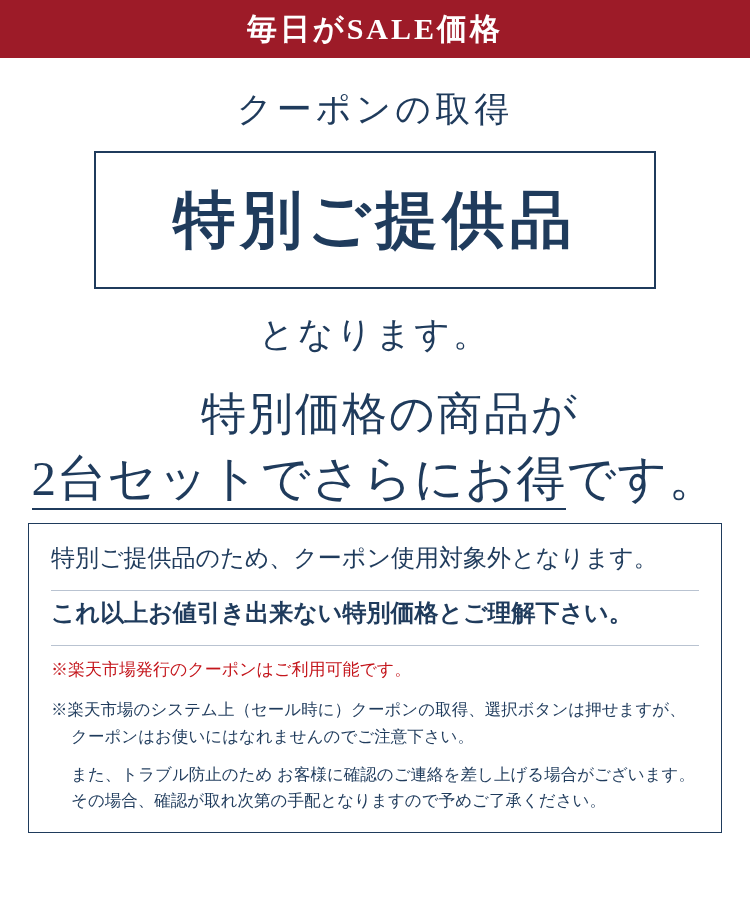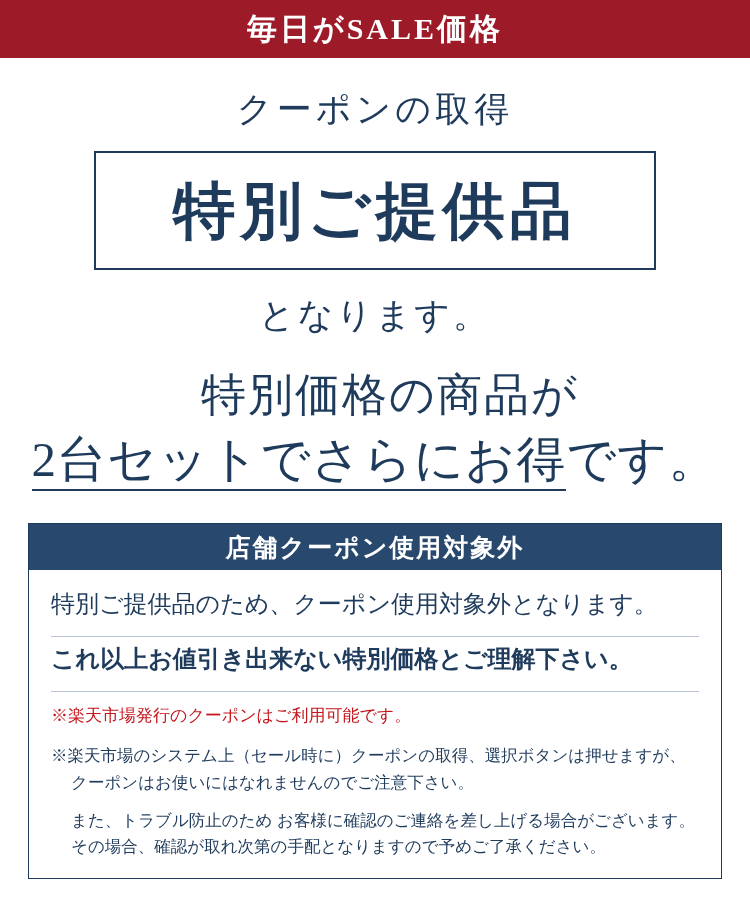--- a/index.html
+++ b/index.html
@@ -49,21 +49,21 @@
   }
 
   .boxed-title-wrap {
     display: flex;
     justify-content: center;
     margin-top: 18px;
   }
   .boxed-title {
     border: 2px solid #1f3b5c;
     width: 562px;
-    height: 119px;
+    height: 138px;
     display: flex;
     align-items: center;
     justify-content: center;
     box-sizing: border-box;
   }
   .boxed-title-text {
     font-size: 62px;
     font-weight: bold;
     letter-spacing: 5px;
     color: #1f3b5c;
@@ -179,23 +179,20 @@
 
   <div class="headline-2">となります。</div>
 
   <div class="headline-3">特別価格の商品が</div>
 
   <div class="headline-4">
     <span class="underline-seg">2台セットでさらにお得</span><span>です。</span>
   </div>
 
   <div class="notice-box">
-    <div class="notice-header">
-      <div class="notice-header-text">店舗クーポン使用対象外</div>
-    </div>
     <div class="notice-body">
       <div class="notice-line">特別ご提供品のため、クーポン使用対象外となります。</div>
       <div class="notice-line last">これ以上お値引き出来ない特別価格とご理解下さい。</div>
 
       <div class="notice-red">※楽天市場発行のクーポンはご利用可能です。</div>
 
       <div class="notice-small gap-block">
         <span>※楽天市場のシステム上（セール時に）クーポンの取得、選択ボタンは押せますが、</span>
         <span class="indent">クーポンはお使いにはなれませんのでご注意下さい。</span>
       </div>

